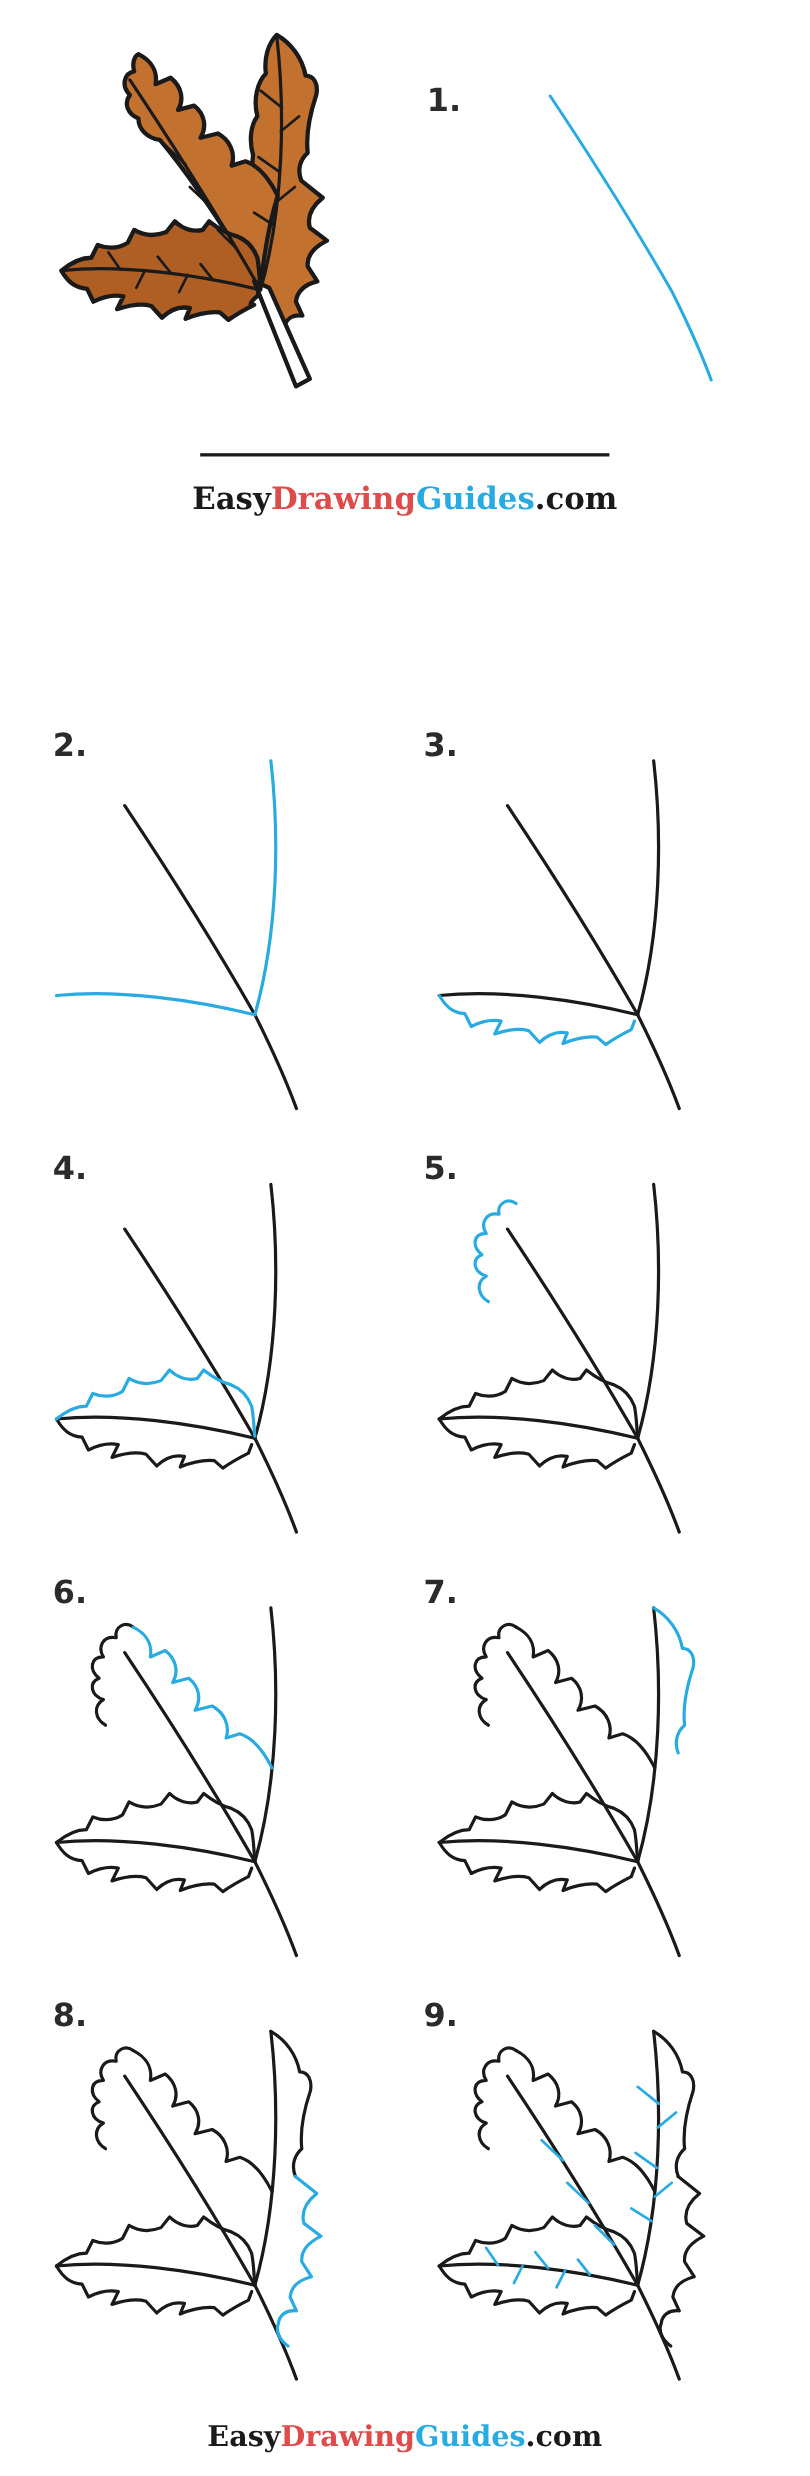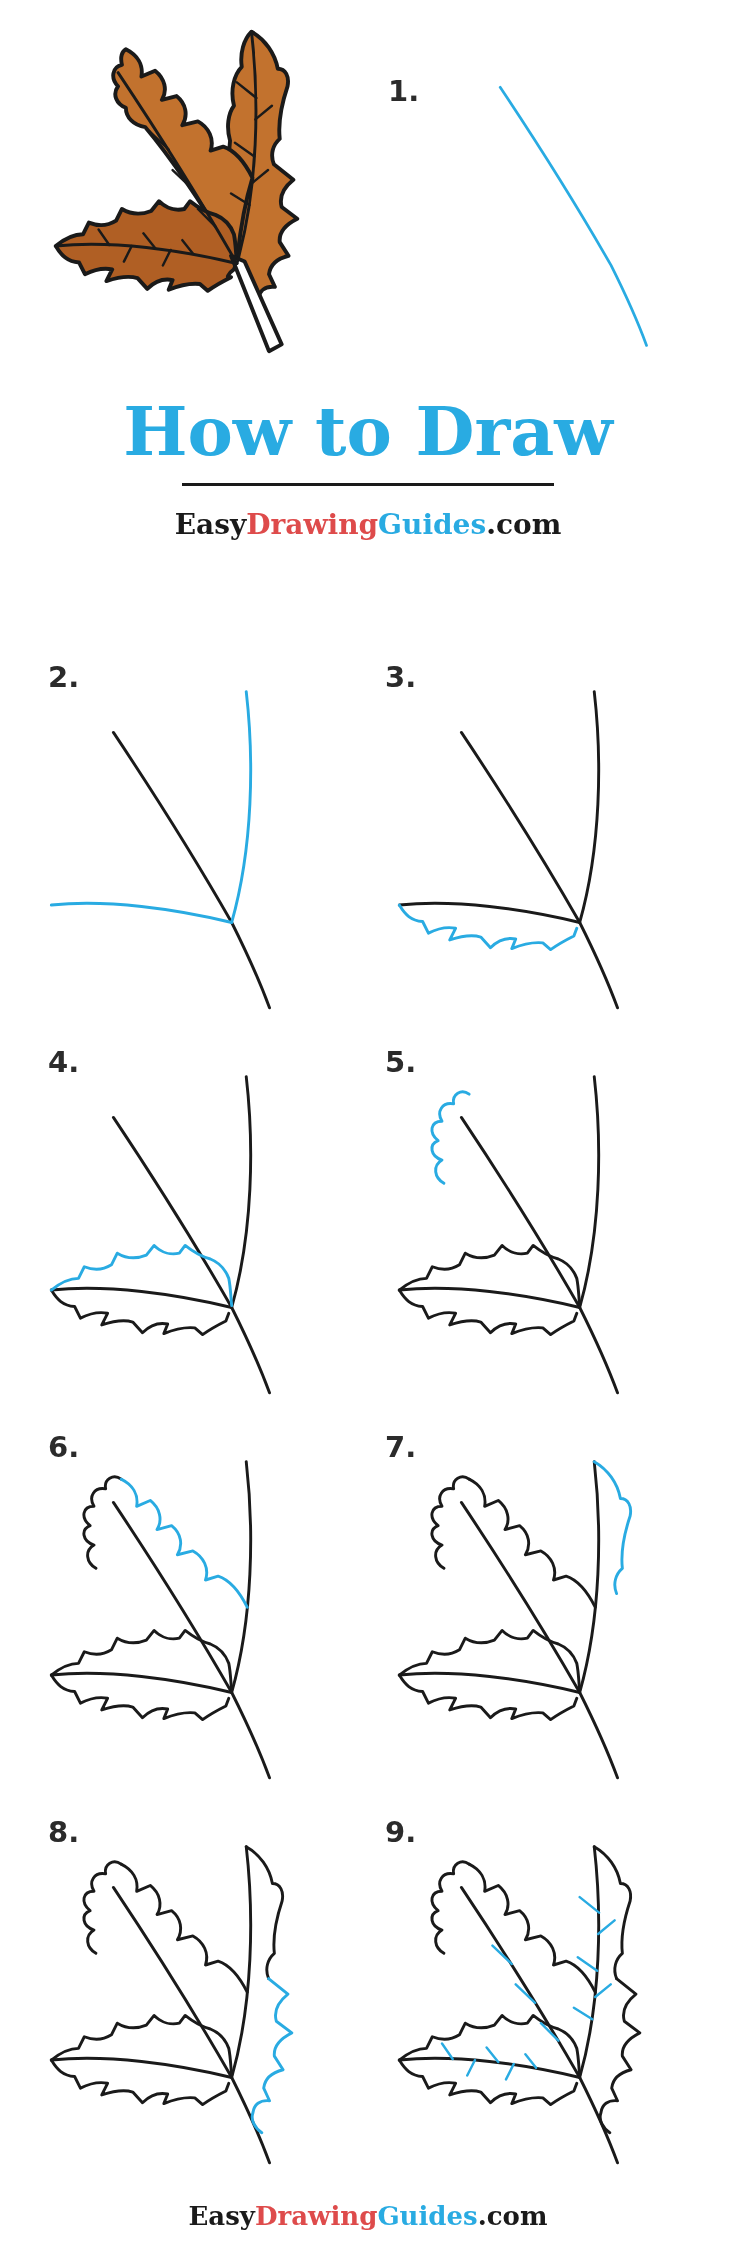--- a/index.html
+++ b/index.html
@@ -81,21 +81,20 @@
       <span class="step-label">1.</span>
       <div class="drawing-slot">
           <svg viewBox="0 0 330 345">
             <path d="M86,52 C130,118 172,185 208,248 C222,276 236,306 247,336" fill="none" stroke="#29ABE2" stroke-width="3" stroke-linecap="round" stroke-linejoin="round"></path>
           </svg>
         </div>
     </div>
   </section>
 
   <header class="title-block">
-    <h1 class="title-line l1">How to Draw</h1>
     <div class="rule"></div>
     <div class="brand header-brand">
       <span class="b-ink">Easy</span><span class="b-red">Drawing</span><span class="b-blue">Guides</span><span class="b-ink">.com</span>
     </div>
   </header>
 
   <section class="steps-grid">
     <div class="step col-left">
       <span class="step-label">2.</span>
       <div class="drawing-slot">

